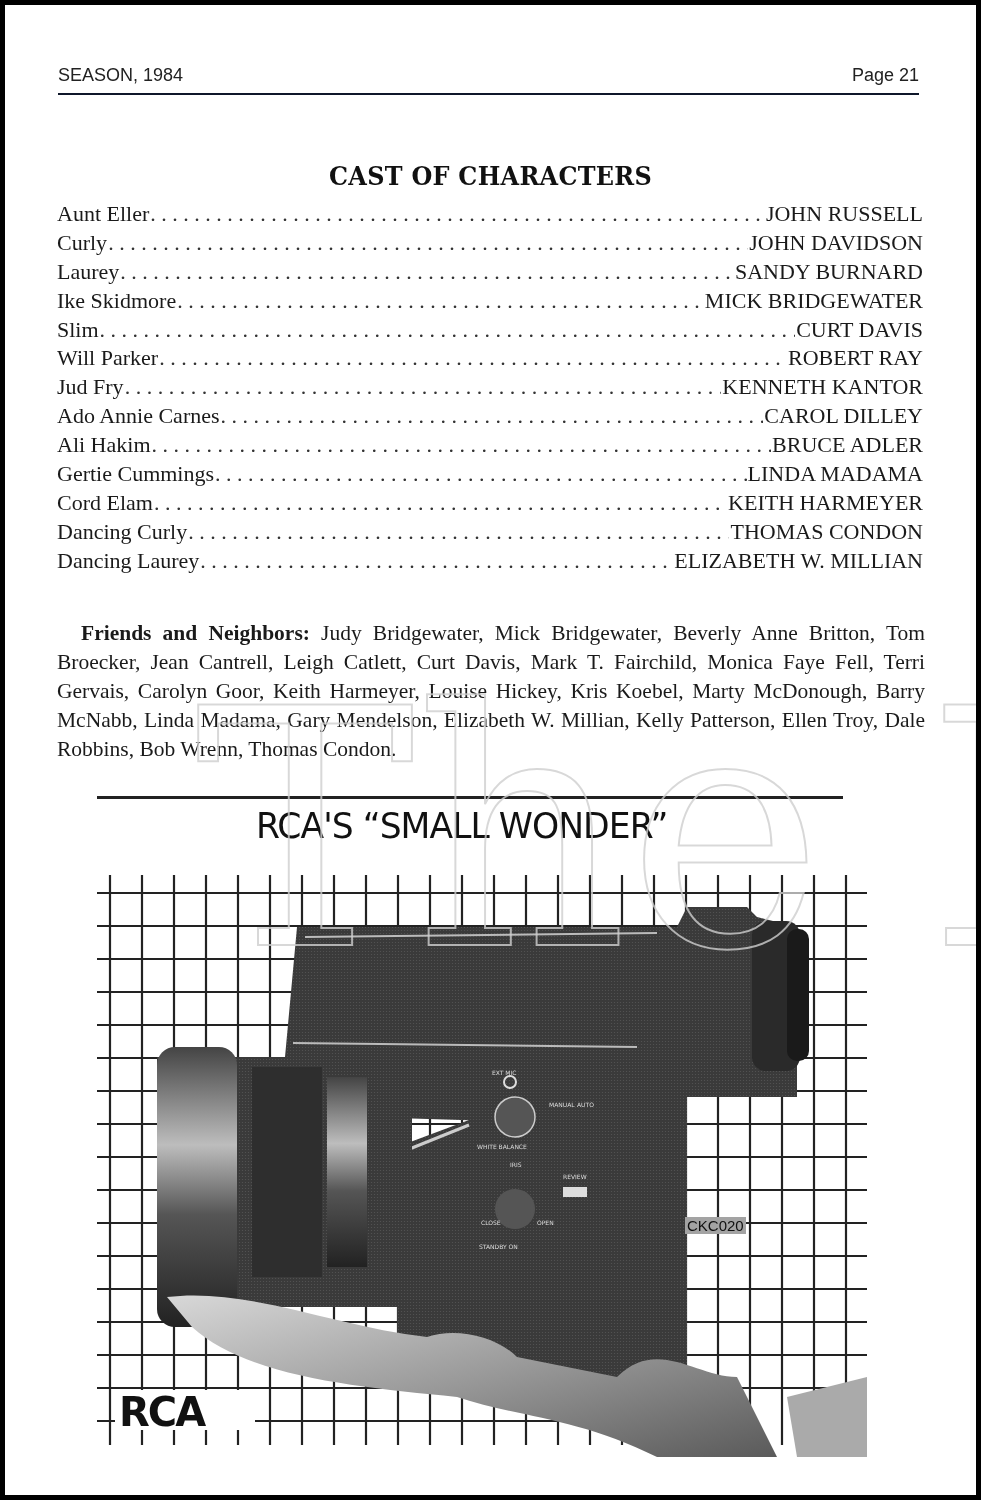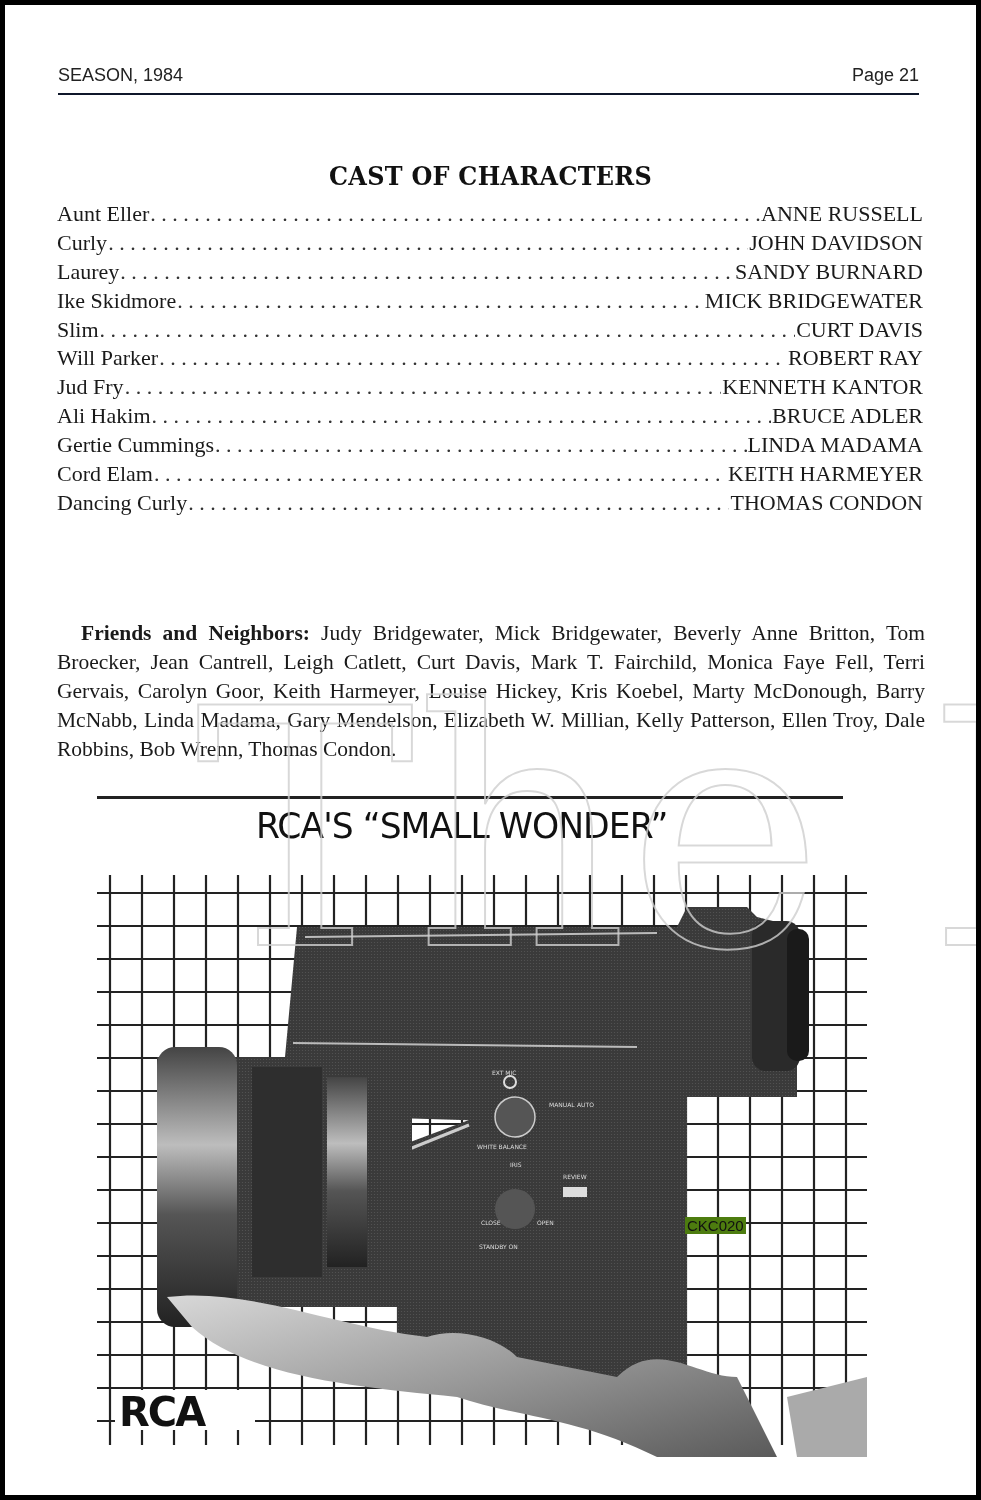--- a/index.html
+++ b/index.html
@@ -59,21 +59,21 @@
       padding-left: 0;
     }
     .ad-headline span { display: inline-block; margin-left: -60px; }
     .grid {
       position: absolute; left: 92px; top: 852px; width: 770px; height: 600px;
     }
     .grid svg { position: absolute; left: 0; top: 0; }
     .model-no {
       position: absolute; left: 680px; top: 1212px;
       font-family: "Liberation Sans", sans-serif; font-size: 15px; color: #111;
-      background: #4d7c0f; padding: 0 2px;
+      background: #a3a3a3; padding: 0 2px;
     }
     .rca-logo {
       position: absolute; left: 110px; top: 1385px; width: 140px; height: 40px;
       background: #fff;
     }
     .watermark {
       position: absolute; pointer-events: none;
     }
   </style>
 </head>
@@ -85,21 +85,21 @@
     <span class="left">SEASON, 1984</span>
     <span class="right">Page 21</span>
   </div>
 
   <div class="cast-title">CAST OF CHARACTERS</div>
 
   <div class="cast-list">
     <div class="cast-row">
         <span class="role">Aunt Eller</span>
         <span class="leader"></span>
-        <span class="actor">ANNE RUSSELL</span>
+        <span class="actor">JOHN RUSSELL</span>
       </div>
     <div class="cast-row">
         <span class="role">Curly</span>
         <span class="leader"></span>
         <span class="actor">JOHN DAVIDSON</span>
       </div>
     <div class="cast-row">
         <span class="role">Laurey</span>
         <span class="leader"></span>
         <span class="actor">SANDY BURNARD</span>
@@ -118,38 +118,48 @@
         <span class="role">Will Parker</span>
         <span class="leader"></span>
         <span class="actor">ROBERT RAY</span>
       </div>
     <div class="cast-row">
         <span class="role">Jud Fry</span>
         <span class="leader"></span>
         <span class="actor">KENNETH KANTOR</span>
       </div>
     <div class="cast-row">
+        <span class="role">Ado Annie Carnes</span>
+        <span class="leader"></span>
+        <span class="actor">CAROL DILLEY</span>
+      </div>
+    <div class="cast-row">
         <span class="role">Ali Hakim</span>
         <span class="leader"></span>
         <span class="actor">BRUCE ADLER</span>
       </div>
     <div class="cast-row">
         <span class="role">Gertie Cummings</span>
         <span class="leader"></span>
         <span class="actor">LINDA MADAMA</span>
       </div>
     <div class="cast-row">
         <span class="role">Cord Elam</span>
         <span class="leader"></span>
         <span class="actor">KEITH HARMEYER</span>
       </div>
     <div class="cast-row">
         <span class="role">Dancing Curly</span>
         <span class="leader"></span>
         <span class="actor">THOMAS CONDON</span>
+      </div>
+    <div class="cast-row">
+        <span class="role">Dancing Laurey</span>
+        <span class="leader"></span>
+        <span class="actor">ELIZABETH W. MILLIAN</span>
       </div>
   </div>
 
   <div class="ensemble">
     <span class="lbl">Friends and Neighbors:</span>
     <span>Judy Bridgewater, Mick Bridgewater, Beverly Anne Britton, Tom Broecker, Jean Cantrell, Leigh Catlett, Curt Davis, Mark T. Fairchild, Monica Faye Fell, Terri Gervais, Carolyn Goor, Keith Harmeyer, Louise Hickey, Kris Koebel, Marty McDonough, Barry McNabb, Linda Madama, Gary Mendelson, Elizabeth W. Millian, Kelly Patterson, Ellen Troy, Dale Robbins, Bob Wrenn, Thomas Condon.</span>
   </div>
 
   <div class="ad-rule"></div>
   <div class="ad-headline"><span>RCA'S “SMALL WONDER”</span></div>

